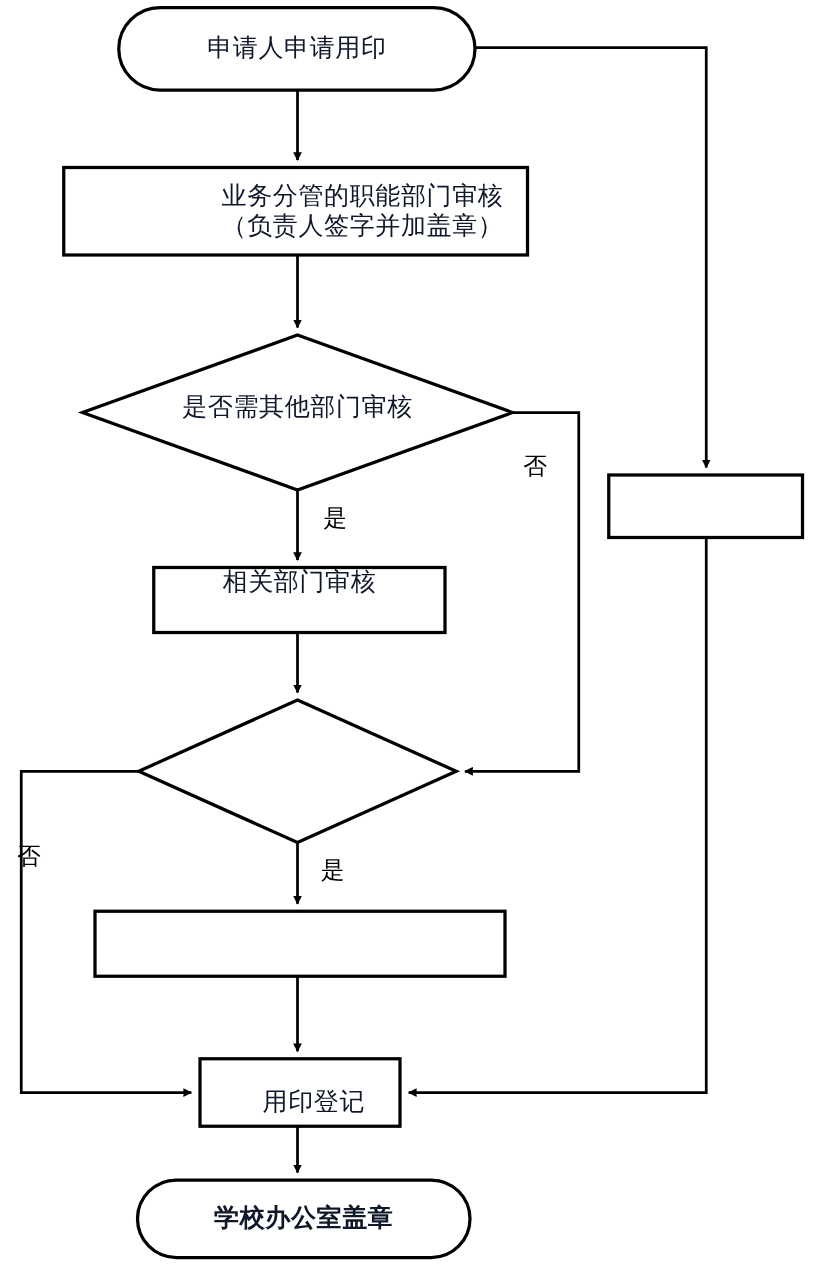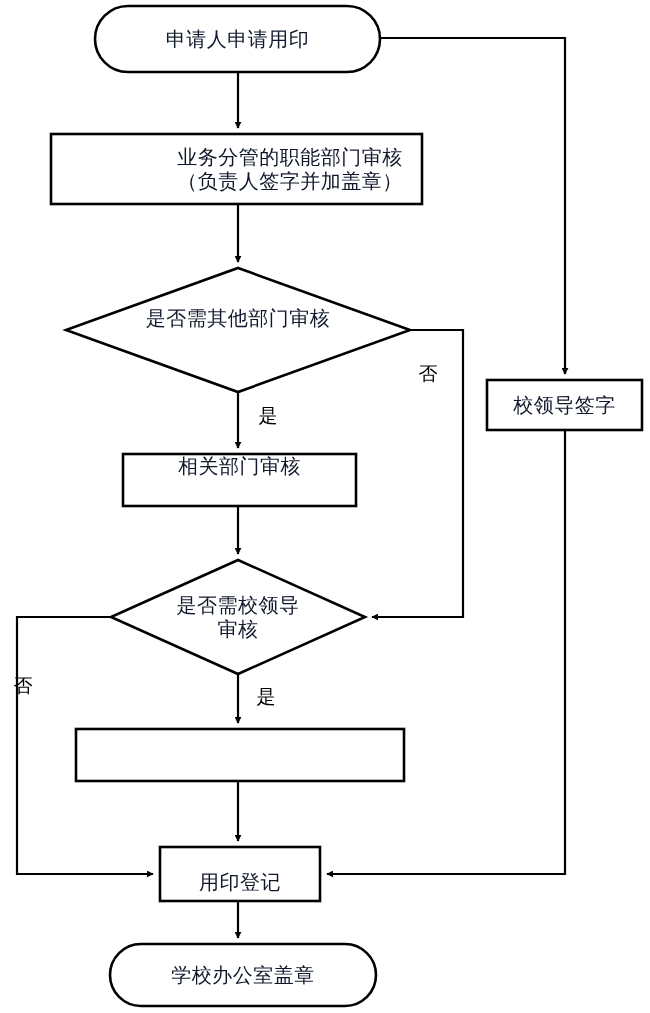--- a/index.html
+++ b/index.html
@@ -103,33 +103,30 @@
 
       <path d="M 238 901 L 238 938" marker-end="url(#arrow)"></path>
     </g>
   </svg>
 
   <div class="node-label" style="left:95px; top:6px; width:285px; height:66px;">申请人申请用印</div>
 
   <div class="node-label" style="left:51px; top:134px; width:400px; height:70px;margin-left:39px;">业务分管的职能部门审核
 （负责人签字并加盖章）</div>
 
-  <div class="node-label" style="left:66px; top:288px; width:344px; height:60px;">是否需其他部门审核</div>
+  <div class="node-label" style="left:66px; top:298px; width:344px; height:60px;font-family:Liberation Mono, monospace;">是否需其他部门审核</div>
 
-  <div class="node-label" style="left:487px; top:380px; width:155px; height:50px;">校领导签字</div>
 
   <div class="node-label" style="left:123px; top:440px; width:233px; height:52px;">相关部门审核</div>
 
-  <div class="node-label" style="left:118px; top:586px; width:240px; height:62px;">是否需校领导
-审核</div>
 
 
-  <div class="node-label" style="left:160px; top:847px; width:160px; height:70px;">用印登记</div>
+  <div class="node-label" style="left:171px; top:847px; width:160px; height:70px;">用印登记</div>
 
-  <div class="node-label" style="left:110px; top:944px; width:266px; height:62px;">学校办公室盖章</div>
+  <div class="node-label" style="left:110px; top:944px; width:266px; height:62px;font-weight:bold;">学校办公室盖章</div>
 
   <div class="edge-label lbl-small" style="left:416px; top:364px; width:24px;">否</div>
 
   <div class="edge-label lbl-small" style="left:256px; top:406px; width:24px;">是</div>
 
   <div class="edge-label lbl-small" style="left:11px; top:676px; width:24px;">否</div>
 
   <div class="edge-label lbl-small" style="left:254px; top:687px; width:24px;">是</div>
 
 </div>

